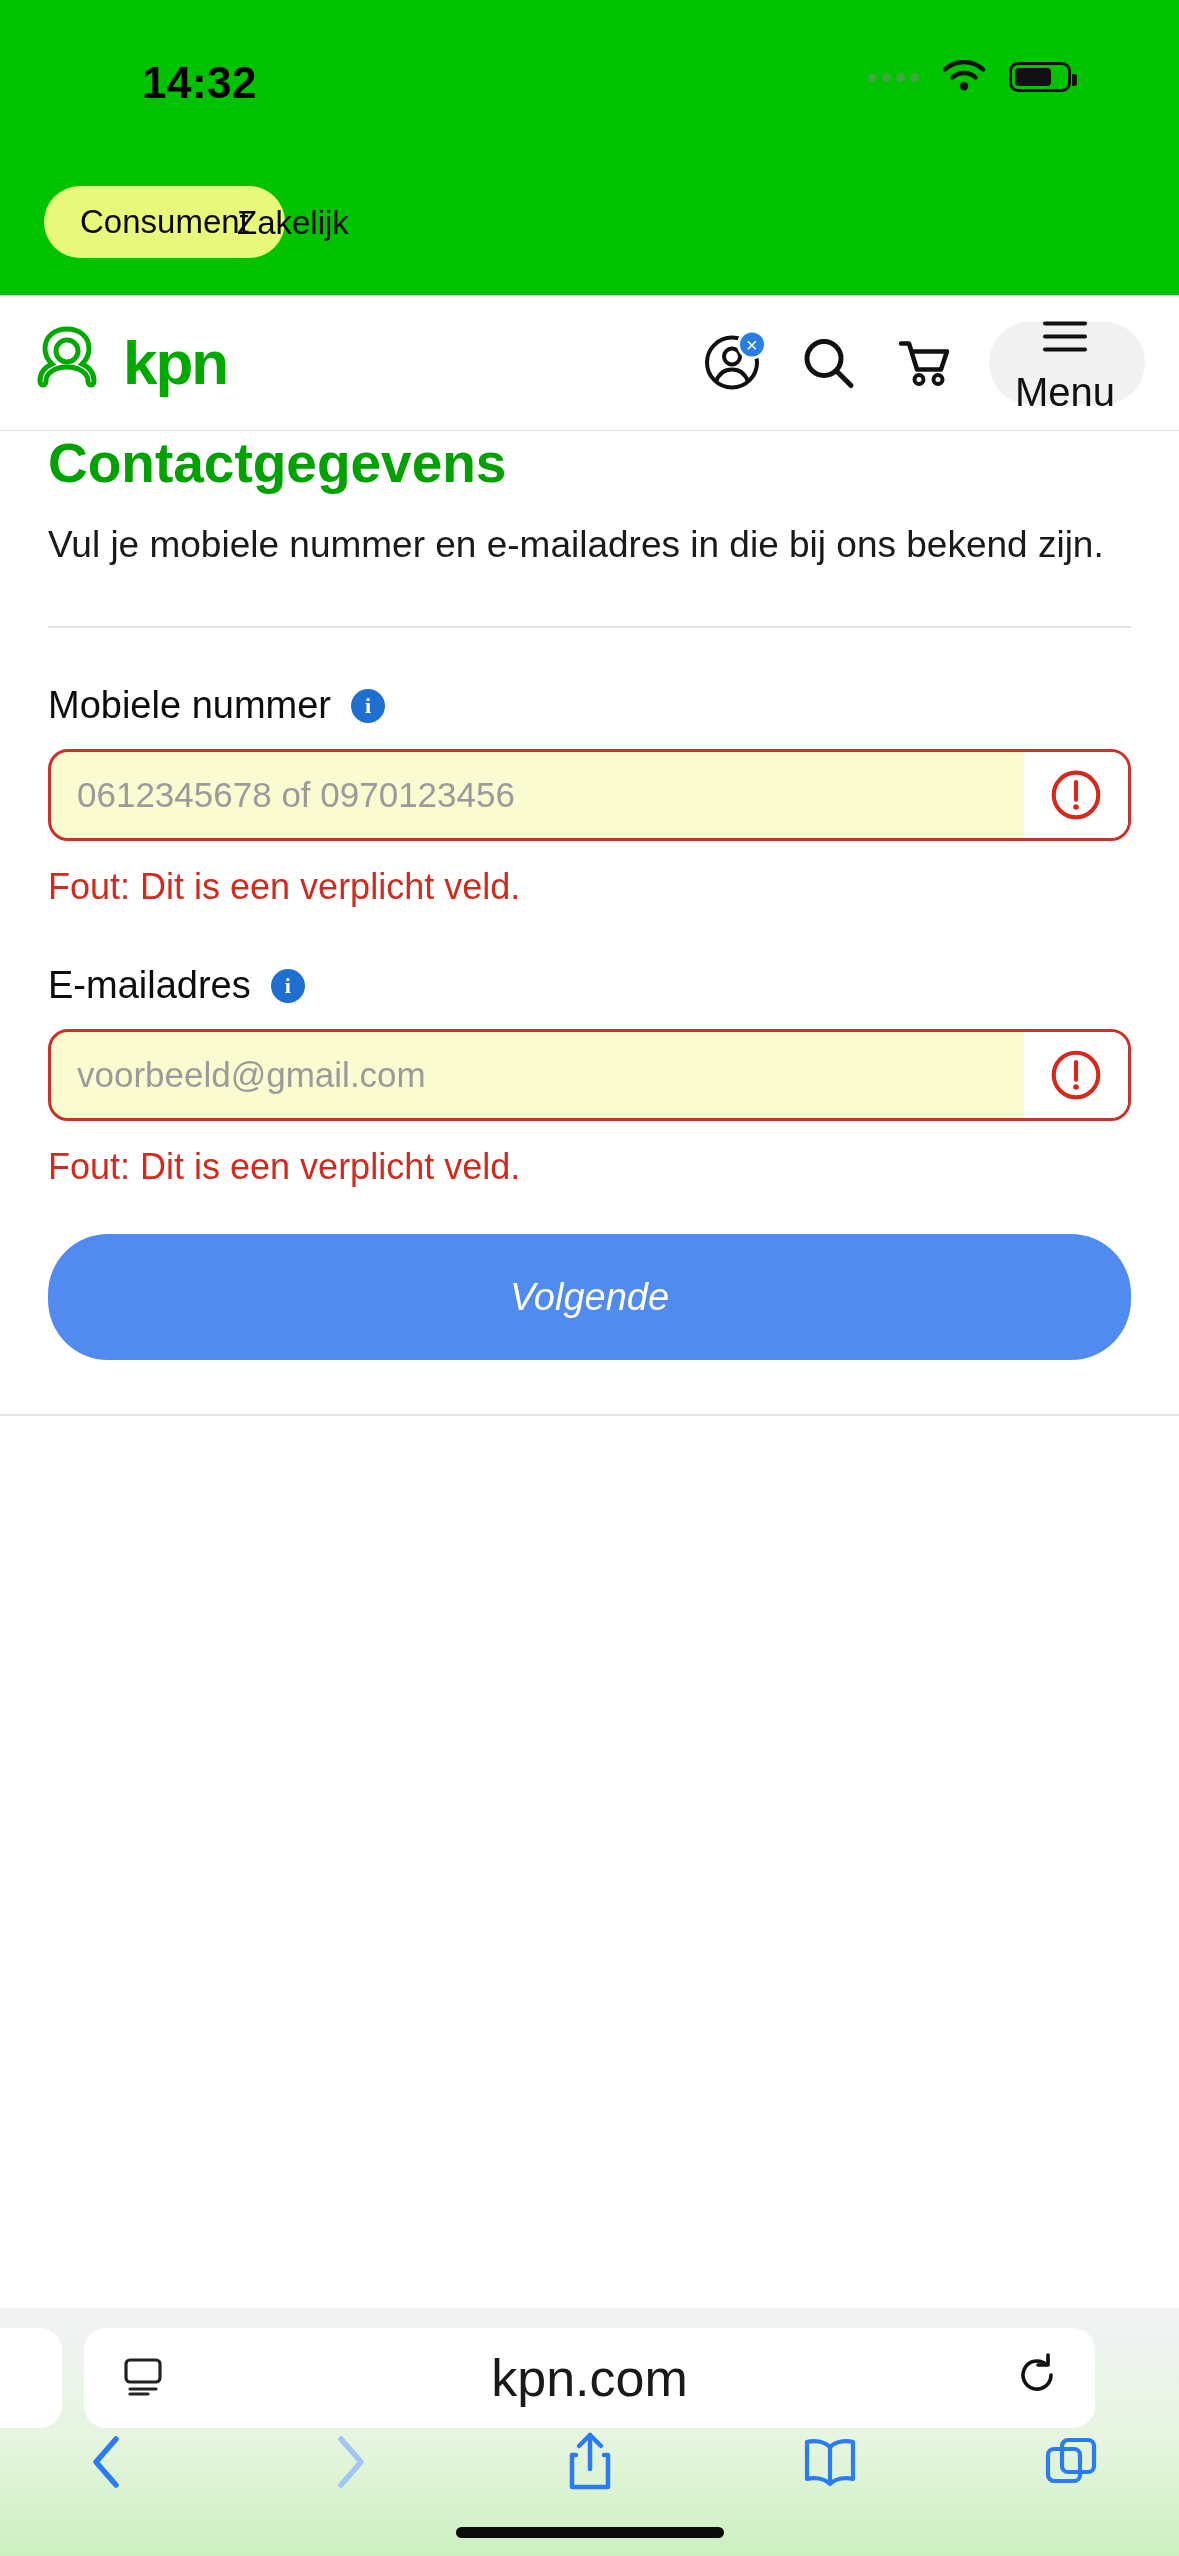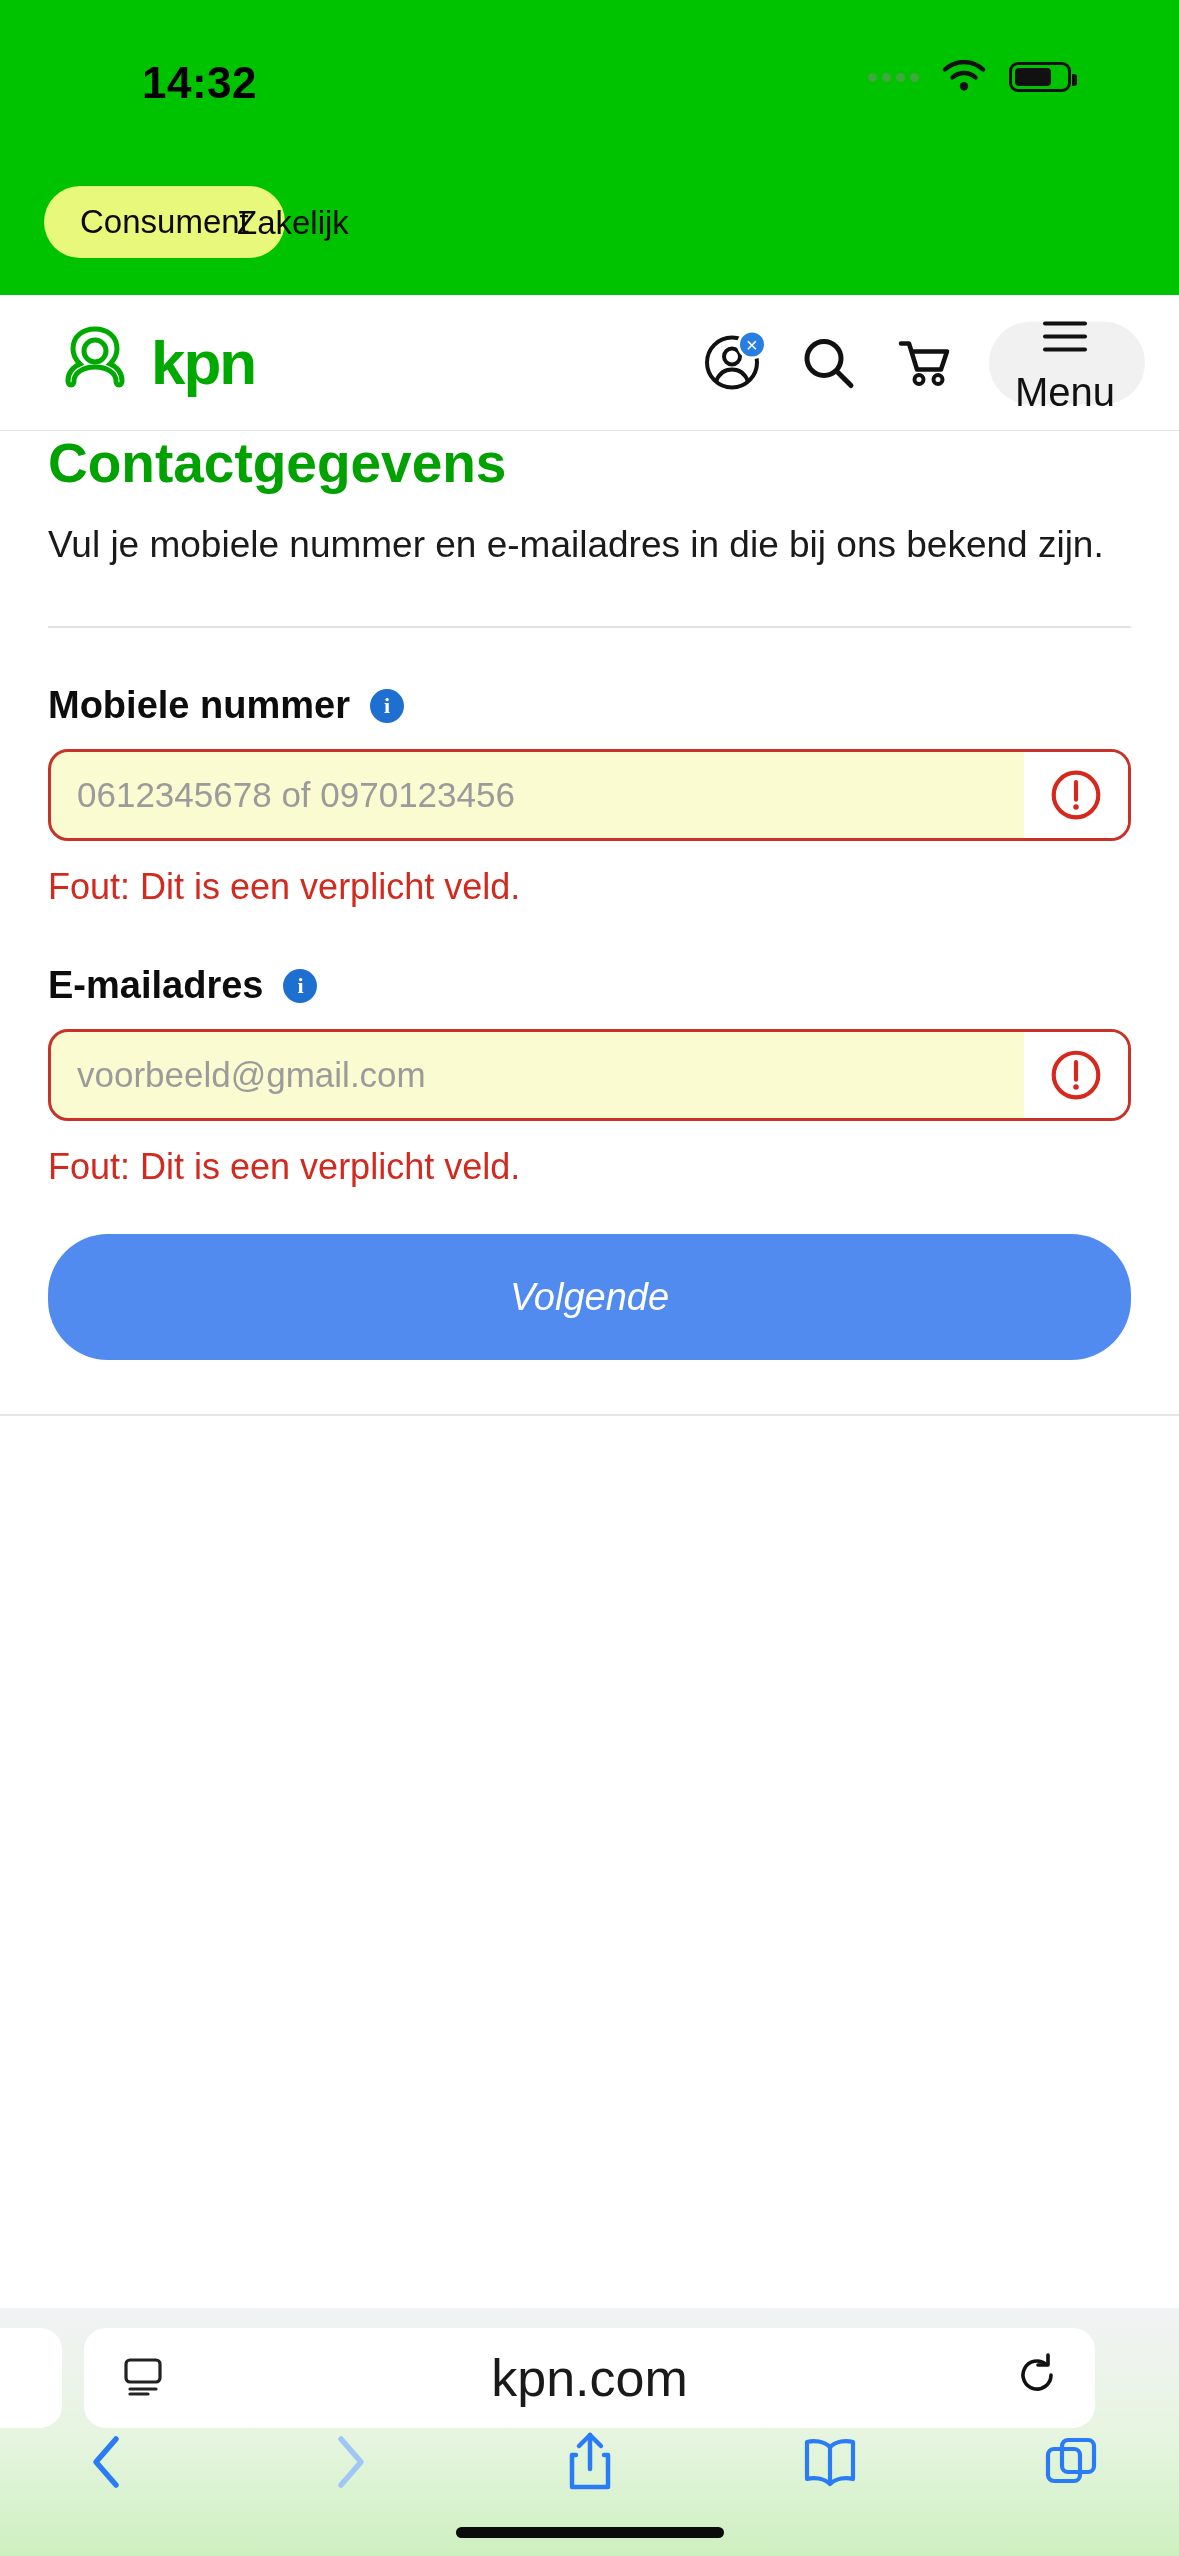--- a/index.html
+++ b/index.html
@@ -72,21 +72,21 @@
     font-size: 33px;
     color: #0a0a0a;
   }
 
   
   .site-header {
     background: #ffffff;
     height: 135px;
     display: flex;
     align-items: center;
-    padding: 0 53px;
+    padding: 0 25px;
     position: relative;
   }
   .logo { display: flex; align-items: center; gap: 14px; }
   .logo-text {
     font-size: 62px; font-weight: bold; color: #00a900; letter-spacing: -2px;
     line-height: 1;
   }
   .header-icons {
     position: absolute; right: 34px; top: 50%; transform: translateY(-50%);
     display: flex; align-items: center; gap: 34px;
@@ -132,21 +132,21 @@
     padding-left: 34px;
   }
   .alert-text { font-size: 37px; color: #141414; }
 
   .divider { height: 2px; background: #e2e2e2; margin-top: 58px; }
 
   .field-label-row {
     display: flex; align-items: center; gap: 20px;
     margin-top: 56px;
   }
-  .field-label { font-size: 38px; font-weight: bold; color: #0d0d0d; }
+  .field-label { font-size: 38px; font-weight: normal; color: #0d0d0d; }
   .info-dot {
     width: 34px; height: 34px; border-radius: 50%;
     background: #1f6fd0; color: #fff; font-size: 22px; font-weight: bold;
     display: flex; align-items: center; justify-content: center;
     font-family: "Liberation Serif", serif;
   }
 
   .input-wrap {
     margin-top: 22px;
     height: 92px;

